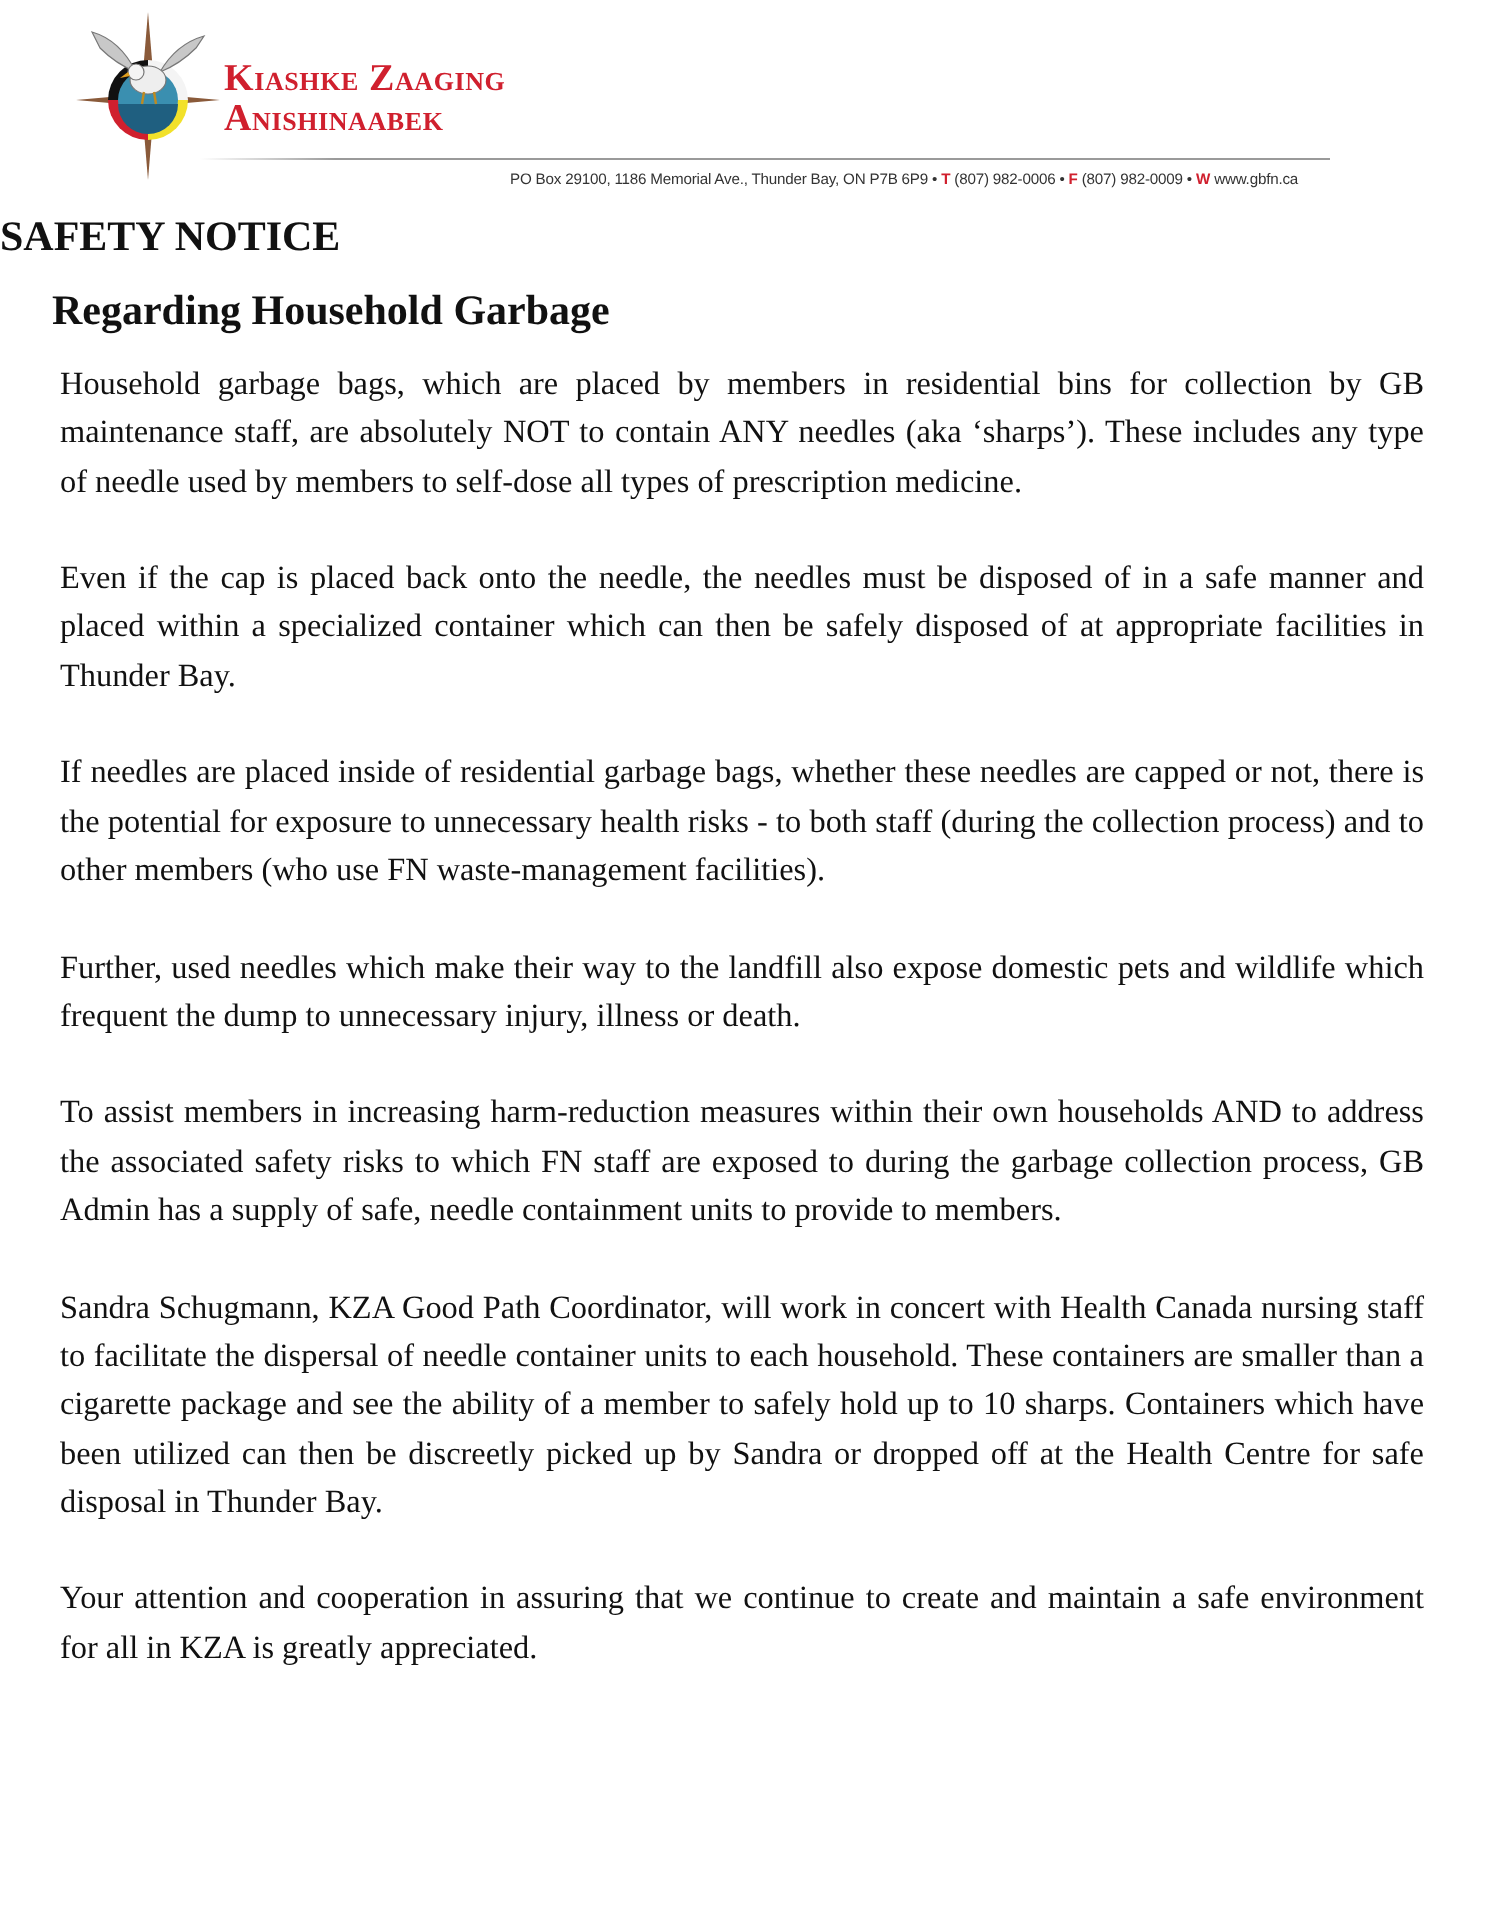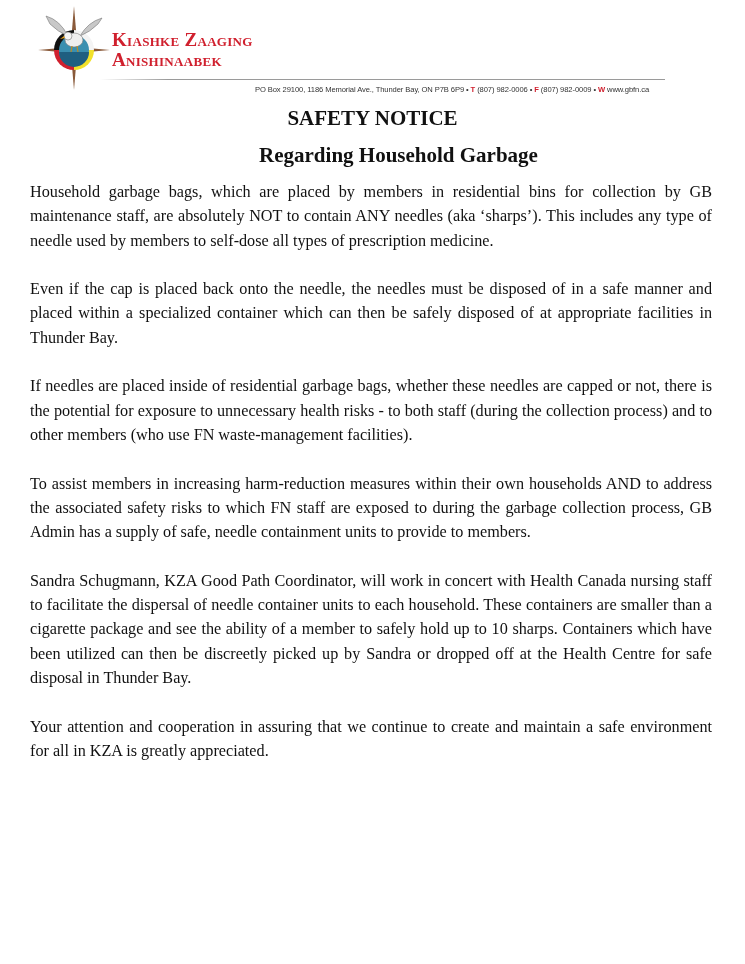--- a/index.html
+++ b/index.html
@@ -4,21 +4,21 @@
 <style>
   html, body { margin: 0; padding: 0; background: #ffffff; }
   body { width: 745px; height: 964px; position: relative; overflow: hidden; color: #111; }
   .letterhead { position: absolute; left: 0; top: 0; width: 619px; height: 100px; }
   .logo { position: absolute; left: 38px; top: 6px; width: 72px; height: 84px; }
   .org-name { position: absolute; left: 112px; top: 30px; font-family: "Liberation Serif", serif; color: #d0202e; font-weight: bold; font-size: 19px; line-height: 20px; font-variant: small-caps; letter-spacing: 0.3px; }
   .org-name div { white-space: nowrap; }
   .head-rule { position: absolute; left: 100px; top: 79px; width: 565px; height: 1px; background: linear-gradient(to right, rgba(150,150,150,0), #9a9a9a 12%, #9a9a9a); }
   .contact { position: absolute; left: 228px; top: 85px; font-family: "Liberation Sans", sans-serif; font-size: 7.6px; color: #333; white-space: nowrap; letter-spacing: -0.1px; margin-left: 27px; }
   .contact .red { color: #d0202e; font-weight: bold; }
-  .title { position: absolute; left: 0; width: 745px; text-align: center; font-family: "Liberation Serif", serif; font-weight: bold; font-size: 21px; color: #111; }
+  .title { position: absolute; left: 0; width: 745px; font-family: "Liberation Serif", serif; font-weight: bold; font-size: 21px; color: #111; }
   .t1 { top: 106px; }
   .t2 { top: 143px; padding-left: 26px; }
   .body { position: absolute; left: 30px; top: 180px; width: 682px; font-family: "Liberation Serif", serif; font-size: 16.2px; line-height: 24.3px; text-align: justify; color: #111; }
   .body p { margin: 0 0 24.3px 0; }
   .body p.last { margin-bottom: 16px; }
   .body b { font-weight: normal; }
 </style>
 </head>
 <body>
 
@@ -61,19 +61,20 @@
     <span>•</span>
     <span class="red">W</span>
     <span>www.gbfn.ca</span>
   </div>
 </div>
 
 <div class="title t1">SAFETY NOTICE</div>
 <div class="title t2">Regarding Household Garbage</div>
 
 <div class="body">
-  <p>Household garbage bags, which are placed by members in residential bins for collection by GB maintenance staff, are absolutely NOT to contain ANY needles (aka ‘sharps’). This includes any type of needle used by members to self-dose all types of prescription medicine.</p>
+  <p>Household garbage bags, which are placed by members in residential bins for collection by GB maintenance staff, are absolutely NOT to contain ANY needles (aka ‘sharps’). These includes any type of needle used by members to self-dose all types of prescription medicine.</p>
   <p><span>Even if the cap is placed back onto the needle, the needles must be disposed of in a safe manner and placed within a </span><b>specialized container</b><span> which can then be safely disposed of at appropriate facilities in Thunder Bay.</span></p>
   <p>If needles are placed inside of residential garbage bags, whether these needles are capped or not, there is the potential for exposure to unnecessary health risks - to both staff (during the collection process) and to other members (who use FN waste-management facilities).</p>
+  <p>Further, used needles which make their way to the landfill also expose domestic pets and wildlife which frequent the dump to unnecessary injury, illness or death.</p>
   <p>To assist members in increasing harm-reduction measures within their own households AND to address the associated safety risks to which FN staff are exposed to during the garbage collection process, GB Admin has a supply of safe, needle containment units to provide to members.</p>
   <p>Sandra Schugmann, KZA Good Path Coordinator, will work in concert with Health Canada nursing staff to facilitate the dispersal of needle container units to each household. These containers are smaller than a cigarette package and see the ability of a member to safely hold up to 10 sharps. Containers which have been utilized can then be discreetly picked up by Sandra or dropped off at the Health Centre for safe disposal in Thunder Bay.</p>
   <p class="last">Your attention and cooperation in assuring that we continue to create and maintain a safe environment for all in KZA is greatly appreciated.</p>
 </div>
 
 </body></html>

